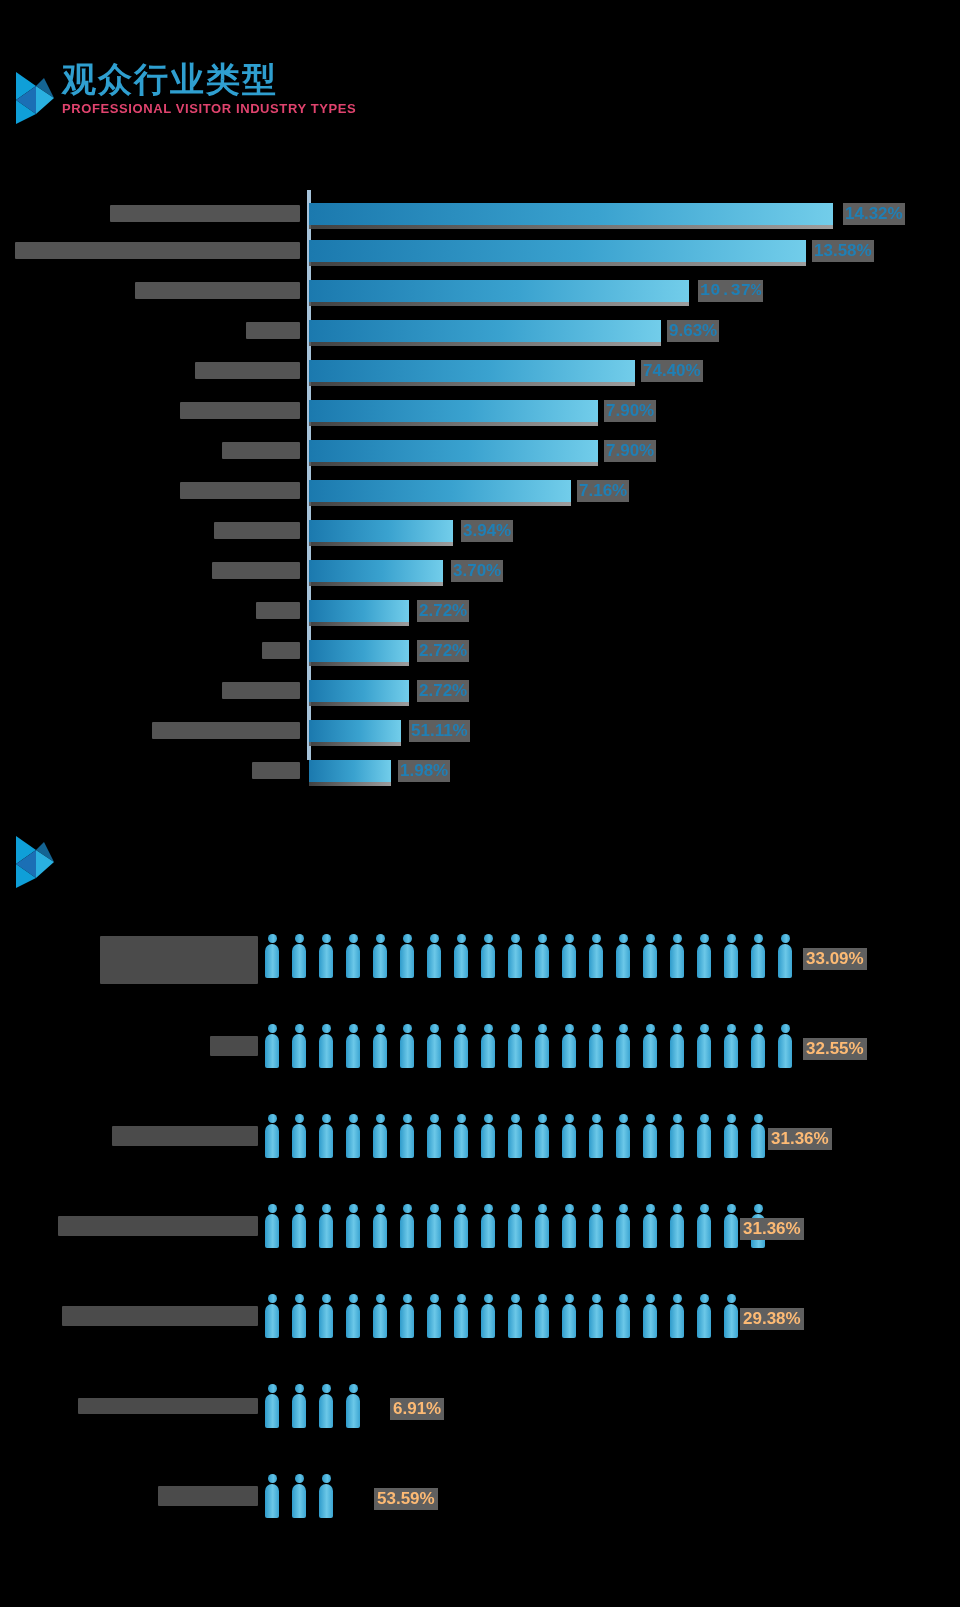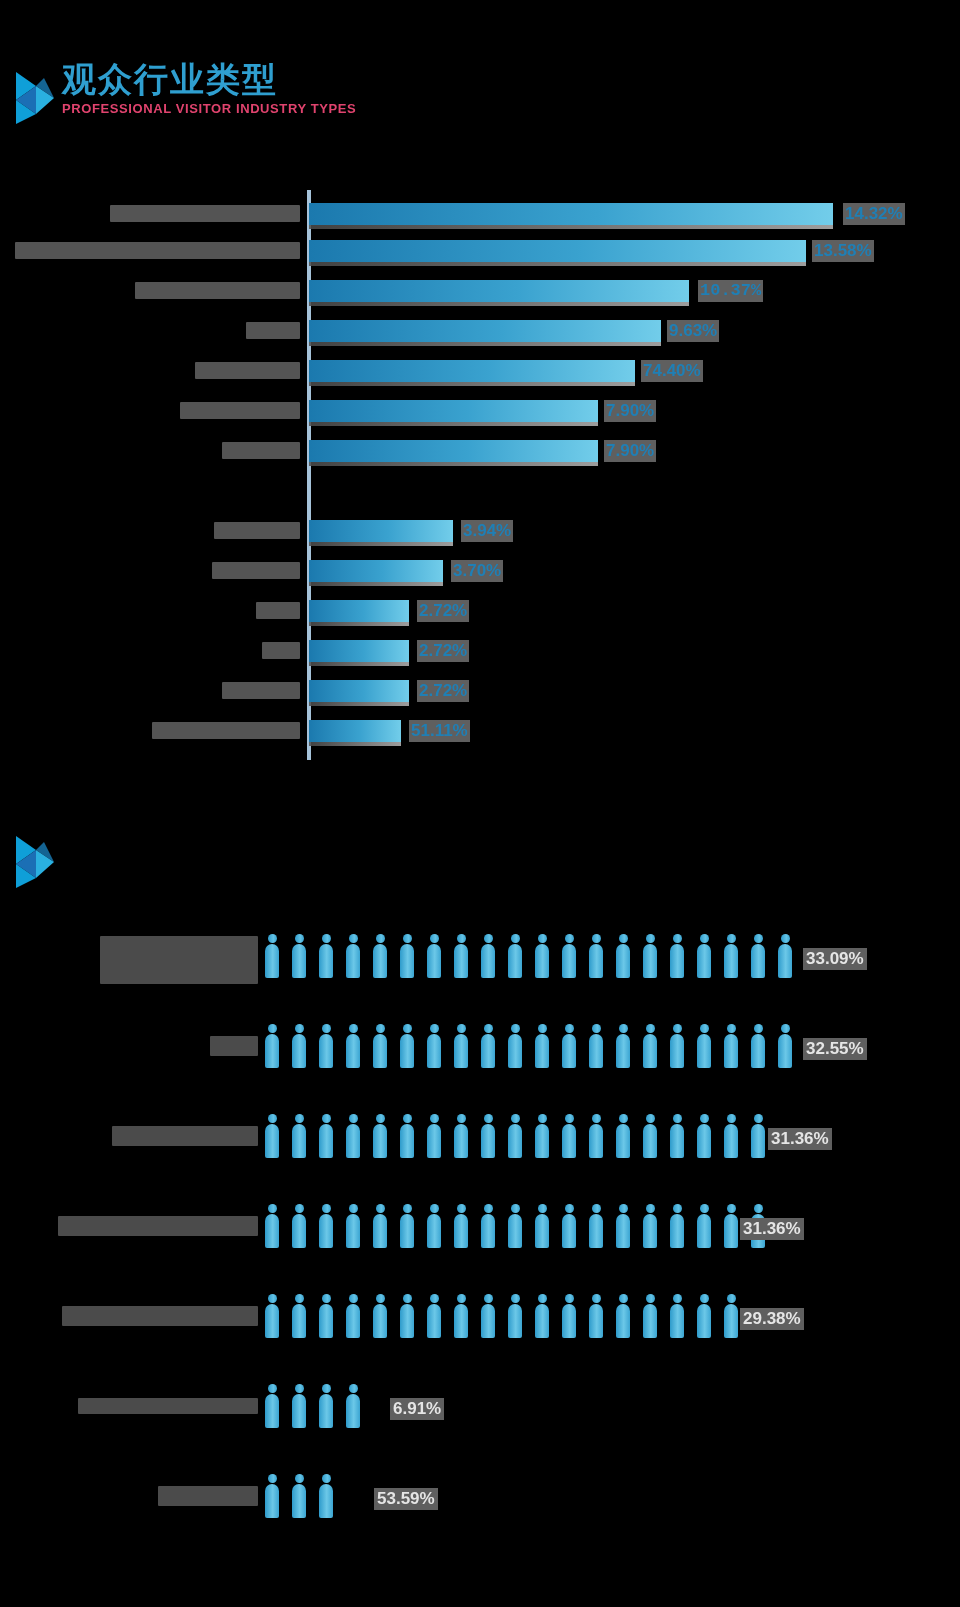--- a/index.html
+++ b/index.html
@@ -159,21 +159,21 @@
     width: 14px;
     height: 34px;
     border-radius: 7px 7px 2px 2px;
     background: linear-gradient(to right, #2e9bcb 0%, #6cc8e8 55%, #3ba5d2 100%);
   }
   .picto-value {
     position: absolute;
     top: 28px;
     font-size: 17px;
     font-weight: bold;
-    color: #e5e5e5;
+    color: #fdba74;
     background: #5f5f5f;
     padding: 1px 3px;
     line-height: 20px;
     white-space: nowrap;
   }
 </style>
 </head>
 <body>
 
 <div class="section-header" style="left:14px; top:62px;">
@@ -251,20 +251,28 @@
 
   <div class="bar-row" style="top:240px;">
     <div class="bar-label" style="width:78px; top:12px;"></div>
     <div class="bar-track" style="width:289px;">
       <div class="bar-fill"></div>
       <div class="bar-shadow"></div>
     </div>
     <div class="bar-value" style="left:604px;">7.90%</div>
   </div>
 
+  <div class="bar-row" style="top:280px;">
+    <div class="bar-label" style="width:120px; top:12px;"></div>
+    <div class="bar-track" style="width:262px;">
+      <div class="bar-fill"></div>
+      <div class="bar-shadow"></div>
+    </div>
+    <div class="bar-value" style="left:577px;">7.16%</div>
+  </div>
 
   <div class="bar-row" style="top:320px;">
     <div class="bar-label" style="width:86px; top:12px;"></div>
     <div class="bar-track" style="width:144px;">
       <div class="bar-fill"></div>
       <div class="bar-shadow"></div>
     </div>
     <div class="bar-value" style="left:461px;">3.94%</div>
   </div>
 
@@ -306,20 +314,28 @@
 
   <div class="bar-row" style="top:520px;">
     <div class="bar-label" style="width:148px; top:12px;"></div>
     <div class="bar-track" style="width:92px;">
       <div class="bar-fill"></div>
       <div class="bar-shadow"></div>
     </div>
     <div class="bar-value" style="left:409px;">51.11%</div>
   </div>
 
+  <div class="bar-row" style="top:560px;">
+    <div class="bar-label" style="width:48px; top:12px;"></div>
+    <div class="bar-track" style="width:82px;">
+      <div class="bar-fill"></div>
+      <div class="bar-shadow"></div>
+    </div>
+    <div class="bar-value" style="left:398px;">1.98%</div>
+  </div>
 </div>
 
 <div class="section-header" style="left:14px; top:826px;">
   <div class="logo-mark">
     <svg width="46" height="56" viewBox="0 0 46 56">
       <polygon points="2,2 22,16 2,30" fill="#0f9fd8"></polygon>
       <polygon points="2,30 22,16 22,44" fill="#1b6fb5"></polygon>
       <polygon points="2,30 22,44 2,54" fill="#0f9fd8"></polygon>
       <polygon points="22,16 40,28 22,44" fill="#2ab0e0"></polygon>
       <polygon points="22,16 40,28 30,8" fill="#1b86c4" opacity="0.75"></polygon>

